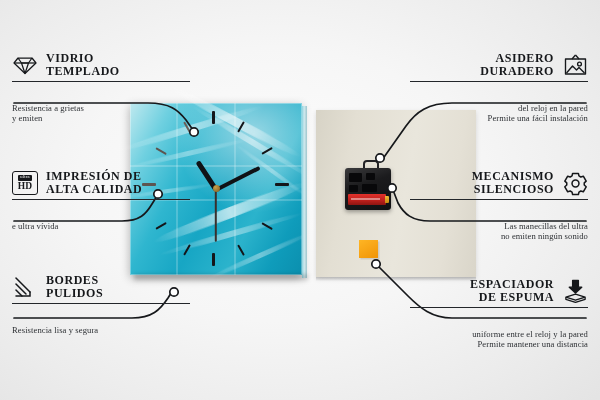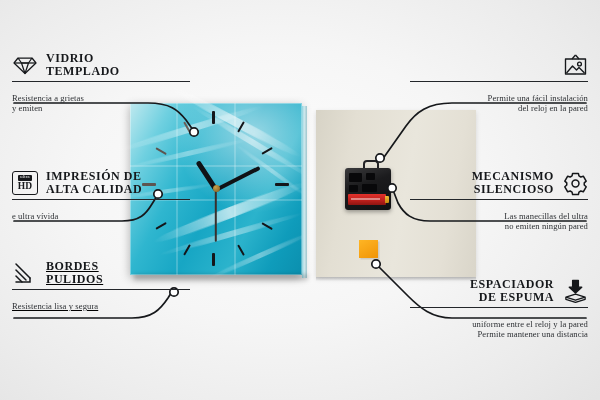--- a/index.html
+++ b/index.html
@@ -73,21 +73,21 @@
   
   .feat{position:absolute;width:178px;}
   .feat.left{left:12px;text-align:left;}
   .feat.right{right:12px;text-align:right;}
   .fhead{display:flex;align-items:center;gap:8px;}
   .feat.right .fhead{flex-direction:row-reverse;}
   .ficon{flex:0 0 auto;width:26px;height:26px;display:flex;align-items:center;justify-content:center;color:#17191c;}
   .ftitle{font-size:12px;line-height:12.6px;letter-spacing:.55px;font-weight:700;color:#16181b;
           text-transform:uppercase;}
   .frule{margin-top:3px;height:1px;background:#23262a;width:100%;}
-  .fsub{margin-top:11px;font-size:8.6px;line-height:10.4px;color:#2d3034;letter-spacing:.08px;}
+  .fsub{margin-top:21px;font-size:8.6px;line-height:10.4px;color:#2d3034;letter-spacing:.08px;}
 
   
   .hdbox{width:25px;height:22px;border:1.6px solid #16181b;border-radius:3px;
          display:flex;flex-direction:column;align-items:center;justify-content:center;line-height:1;}
   .hdtop{font-size:4.6px;letter-spacing:.2px;background:#16181b;color:#fff;padding:.5px 2px;border-radius:1px;}
   .hdmain{font-size:9.5px;font-weight:700;letter-spacing:.2px;margin-top:1px;}
 </style>
 </head>
 <body>
 
@@ -208,21 +208,21 @@
         <div class="ftitle">IMPRESIÓN DE</div>
         <div class="ftitle">ALTA CALIDAD</div>
       </span>
     </div>
     <div class="frule"></div>
     <div class="fsub">
       <div>e ultra vívida</div>
     </div>
   </div>
 
-  <div class="feat left" style="top:260px;text-decoration:underline;">
+  <div class="feat left" style="top:274px;">
     <div class="fhead">
       <span class="ficon">
         <svg width="24" height="22" viewBox="0 0 24 22" fill="none" stroke="#16181b" stroke-width="1.5" stroke-linecap="round">
           <path d="M3 2 L17 16"></path>
             <path d="M3 8 L13 18"></path>
             <path d="M3 14 L9 20"></path>
           <path d="M17 16 L17 20 L3 20"></path>
         </svg>
       </span>
       <span>
@@ -240,45 +240,49 @@
     <div class="fhead">
       <span class="ficon">
         <svg width="25" height="22" viewBox="0 0 25 22" fill="none" stroke="#16181b" stroke-width="1.35" stroke-linejoin="round">
           <path d="M12.5 1 L9 5"></path>
             <path d="M12.5 1 L16 5"></path>
           <rect x="2.5" y="5" width="20" height="15"></rect>
           <circle cx="16.5" cy="10" r="1.9"></circle>
           <path d="M3.5 19 L9.5 12 L13.5 16 L16 13.5 L21.5 19"></path>
         </svg>
       </span>
-    </div>
-    <div class="frule"></div>
-    <div class="fsub">
+      <span>
+        <div class="ftitle">ASIDERO</div>
+        <div class="ftitle">DURADERO</div>
+      </span>
+    </div>
+    <div class="frule"></div>
+    <div class="fsub">
+      <div>del reloj en la pared</div>
       <div>Permite una fácil instalación</div>
-      <div>del reloj en la pared</div>
     </div>
   </div>
 
   <div class="feat right" style="top:170px;">
     <div class="fhead">
       <span class="ficon">
         <svg width="25" height="25" viewBox="0 0 26 26" fill="none" stroke="#16181b" stroke-width="1.6" stroke-linecap="round" stroke-linejoin="round">
           <path d="M10 2.5 h6 l.6 2.6 1.9 1.1 2.6-.8 3 5.2-2 1.8v2.2l2 1.8-3 5.2-2.6-.8-1.9 1.1-.6 2.6h-6l-.6-2.6-1.9-1.1-2.6.8-3-5.2 2-1.8v-2.2l-2-1.8 3-5.2 2.6.8 1.9-1.1z"></path>
           <circle cx="13" cy="13" r="3.6"></circle>
         </svg>
       </span>
       <span>
         <div class="ftitle">MECANISMO</div>
         <div class="ftitle">SILENCIOSO</div>
       </span>
     </div>
     <div class="frule"></div>
     <div class="fsub">
       <div>Las manecillas del ultra</div>
-      <div>no emiten ningún pared</div>
+      <div>no emiten ningún sonido</div>
     </div>
   </div>
 
   <div class="feat right" style="top:278px;">
     <div class="fhead">
       <span class="ficon">
         <svg width="25" height="24" viewBox="0 0 26 24" fill="none" stroke="#16181b" stroke-width="1.4" stroke-linejoin="round">
           <path d="M10 1 h6 v7 h3.5 L13 14 L6.5 8 H10 Z" fill="#16181b"></path>
           <path d="M13 15.2 L23 18.4 L13 21.6 L3 18.4 Z"></path>
           <path d="M3 18.4 v2.2 L13 23.8 L23 20.6 v-2.2"></path>

